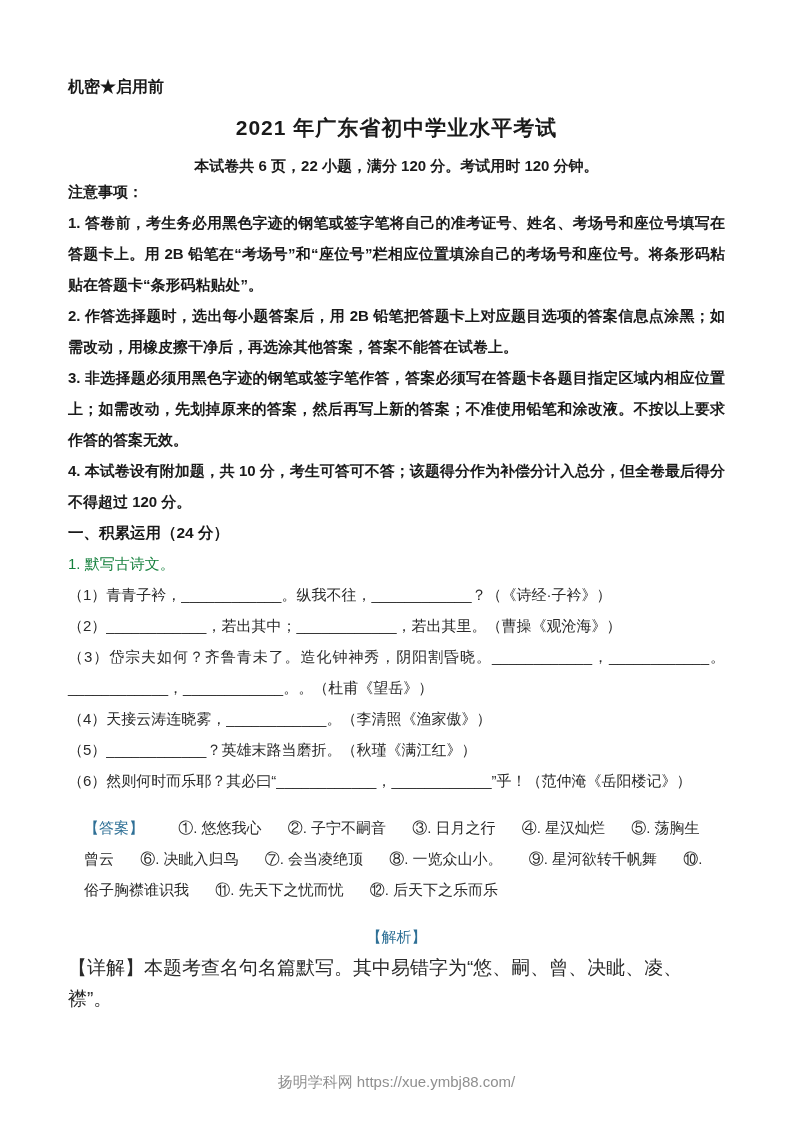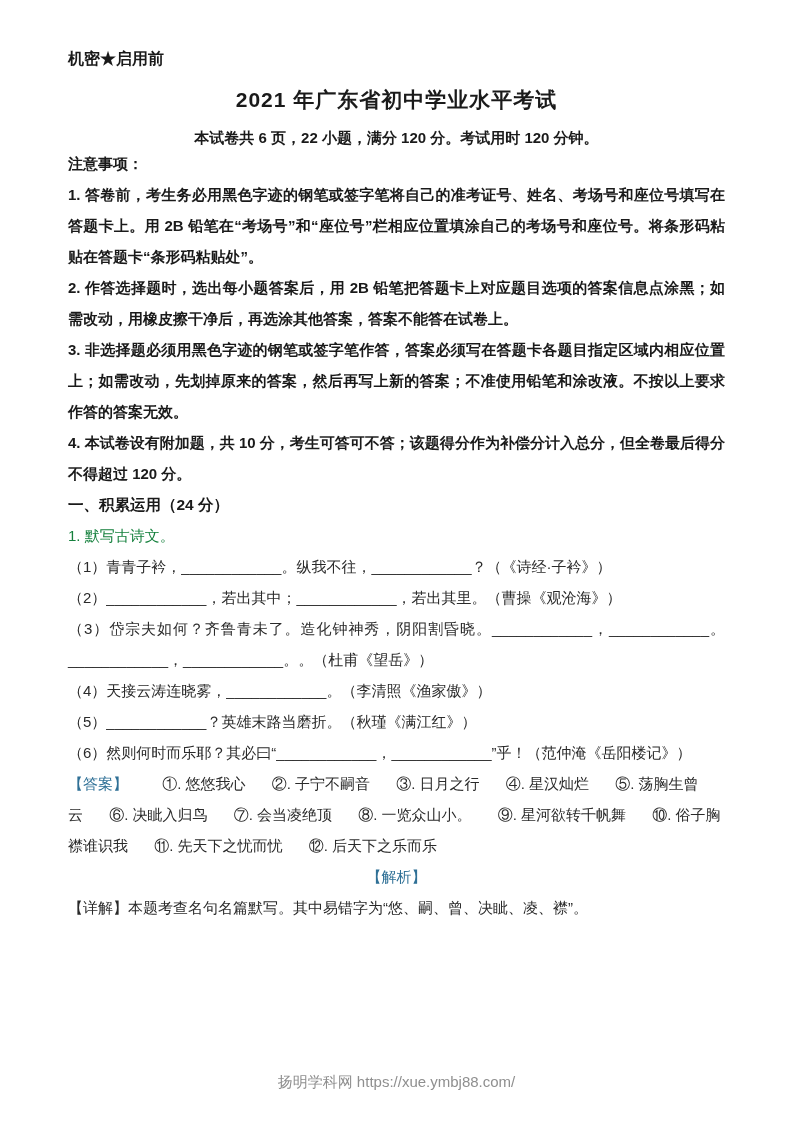--- a/index.html
+++ b/index.html
@@ -14,21 +14,21 @@
     font-family: "Liberation Sans", sans-serif;
     color: #1a1a1a;
     overflow: hidden;
   }
   .page {
     position: relative;
     width: 793px;
     height: 1122px;
     background: #ffffff;
     box-sizing: border-box;
-    padding: 48px 68px 0 68px;
+    padding: 76px 68px 0 68px;
   }
   .classification {
     font-size: 16px;
     font-weight: 700;
     line-height: 22px;
   }
   .title {
     text-align: center;
     font-size: 21px;
     font-weight: 700;
@@ -81,21 +81,21 @@
     font-weight: 400;
     line-height: 31px;
     text-align: justify;
     margin: 0;
     color: #2a2a2a;
   }
   p.answer-line {
     font-size: 15px;
     font-weight: 400;
     line-height: 31px;
-    margin: 0;
+    margin: 16px;
     color: #2a2a2a;
   }
   .blue-label {
     color: #2f7096;
     font-weight: 400;
   }
   .answer-label {
     margin-right: 30px;
   }
   span.ans {
@@ -104,21 +104,21 @@
   span.ans:last-child {
     margin-right: 0;
   }
   p.analysis-label-line {
     font-size: 15px;
     line-height: 31px;
     margin: 0;
     text-align: center;
   }
   p.detail {
-    font-size: 15px;
+    font-size: 19px;
     font-weight: 400;
     line-height: 31px;
     margin: 0;
     color: #2a2a2a;
   }
   .footer {
     position: absolute;
     left: 0;
     bottom: 30px;
     width: 793px;

